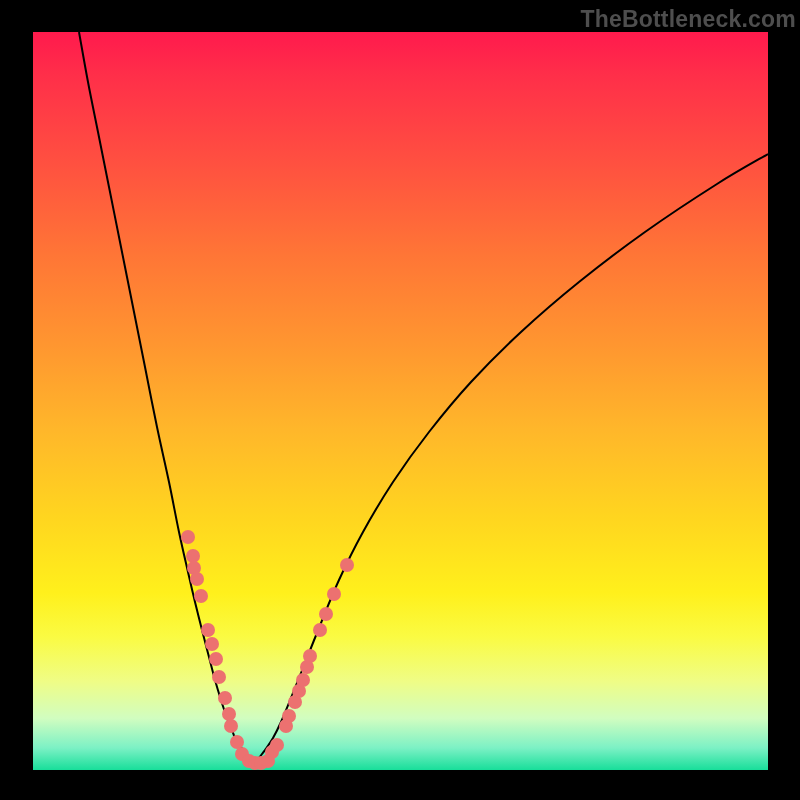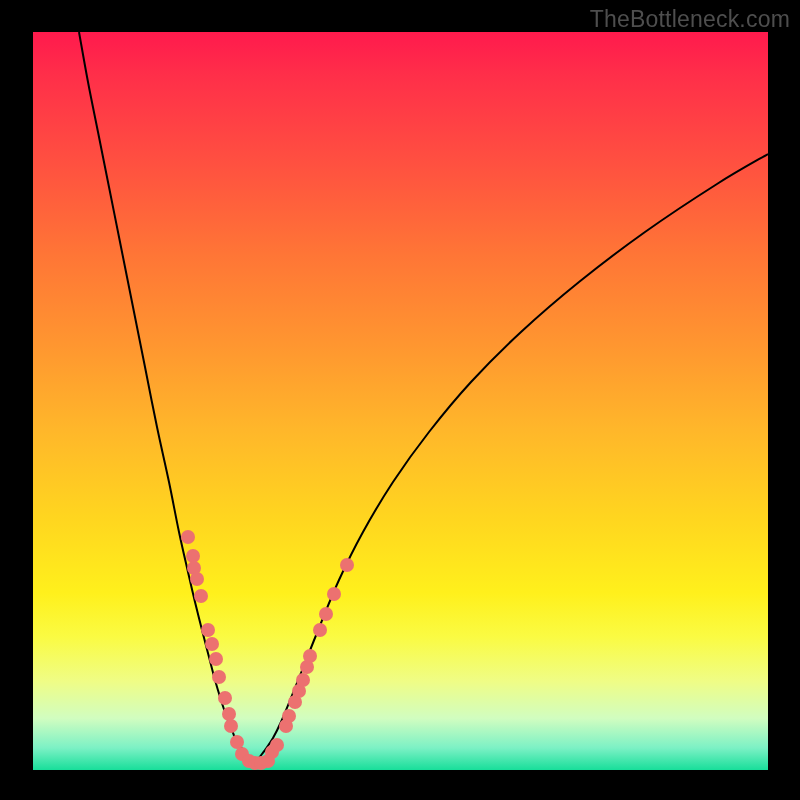--- a/index.html
+++ b/index.html
@@ -46,24 +46,24 @@
       #fafb43 82%,
       #effd86 88%,
       #d1fdc0 93%,
       #7cf1c5 97%,
       #18de9a 100%
     );
   }
   .watermark {
     position: absolute;
     top: 6px;
-    right: 10px;
+    right: 4px;
     color: #4e4e4e;
     font-size: 23px;
-    font-weight: 400;
+    font-weight: 700;
     letter-spacing: 0.2px;
   }
   svg.curves {
     position: absolute;
     left: 0;
     top: 0;
     width: 100%;
     height: 100%;
   }
   .curve-path {

